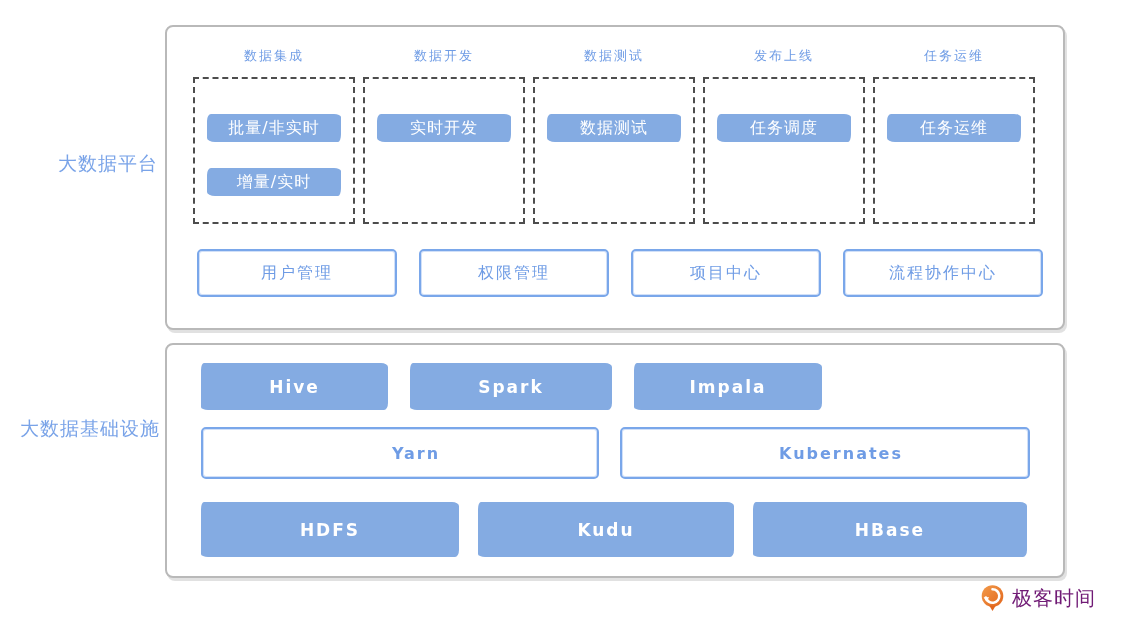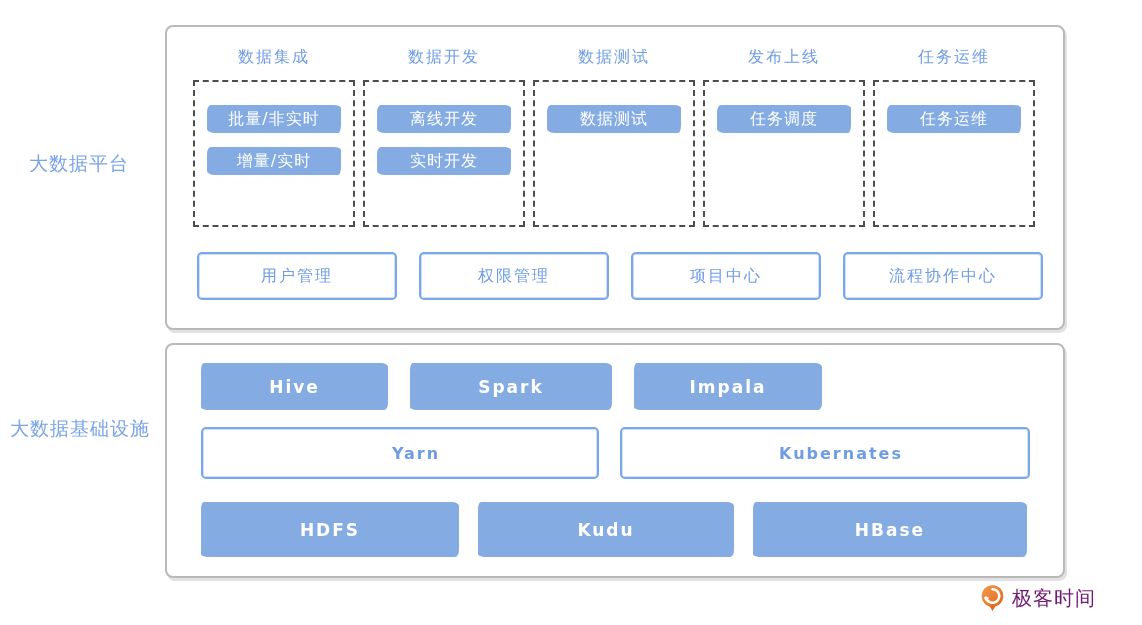--- a/index.html
+++ b/index.html
@@ -2,48 +2,48 @@
 <html><head>
 <meta charset="utf-8">
 <style>
   html,body { margin:0; padding:0; }
   body {
     width:1142px; height:625px; position:relative; overflow:hidden;
     background:#ffffff;
     font-family:"DejaVu Sans","Liberation Sans",sans-serif;
   }
   .side-label {
-    position:absolute; left:0; width:158px; text-align:center;
+    position:absolute; left:0; width:158px; text-align:right;
     color:#79a3e8; font-size:19px; letter-spacing:1px; white-space:nowrap;
   }
   .side-label.platform { top:151px; }
   .side-label.infra { top:416px; width:160px; }
 
   .panel {
     position:absolute; left:165px; width:900px; background:#fff;
     border:2px solid #b9b9b9; border-radius:8px; box-sizing:border-box;
     box-shadow:2px 3px 0 rgba(170,170,170,.35);
   }
   .panel.top { top:25px; height:305px; }
   .panel.bottom { top:343px; height:235px; }
 
   .col-headers { display:flex; gap:8px; padding:20px 0 12px 26px; }
   .col-header {
-    width:162px; text-align:center; color:#6f9ce5; font-size:16px;
+    width:162px; text-align:center; color:#6f9ce5; font-size:13px;
     letter-spacing:2px; white-space:nowrap;
   }
   .dashed-row { display:flex; gap:8px; padding-left:26px; }
   .dashed-box {
     width:162px; height:147px; border:2px dashed #4d4d4d; box-sizing:border-box;
     display:flex; flex-direction:column; align-items:center; padding-top:23px; gap:14px;
   }
   .pill {
     width:134px; height:28px; background:#84abe2; color:#ffffff; font-size:16px;
     display:flex; align-items:center; justify-content:center; letter-spacing:1px;
-    border-radius:4px 7px 3px 8px / 7px 3px 8px 4px; white-space:nowrap;
+    border-radius:4px 7px 3px 8px / 7px 3px 8px 4px; white-space:nowrap;margin-top:12px;
   }
   .services-row { display:flex; padding-left:30px; margin-top:25px; gap:22px; }
   .outline-box {
     height:48px; border:2px solid #7aa7ea; border-radius:5px; color:#6f9ce5;
     font-size:16px; display:flex; align-items:center; justify-content:center;
     box-sizing:border-box; letter-spacing:2px; white-space:nowrap;
     box-shadow:inset 0 0 0 1px rgba(122,167,234,.35);
   }
   .w200 { width:200px; } .w190 { width:190px; }
 
@@ -79,21 +79,20 @@
     <div class="col-header">数据测试</div>
     <div class="col-header">发布上线</div>
     <div class="col-header">任务运维</div>
   </div>
   <div class="dashed-row">
     <div class="dashed-box">
       <div class="pill">批量/非实时</div>
       <div class="pill">增量/实时</div>
     </div>
     <div class="dashed-box">
-      <div class="pill">离线开发</div>
       <div class="pill">实时开发</div>
     </div>
     <div class="dashed-box">
       <div class="pill">数据测试</div>
     </div>
     <div class="dashed-box">
       <div class="pill">任务调度</div>
     </div>
     <div class="dashed-box">
       <div class="pill">任务运维</div>

